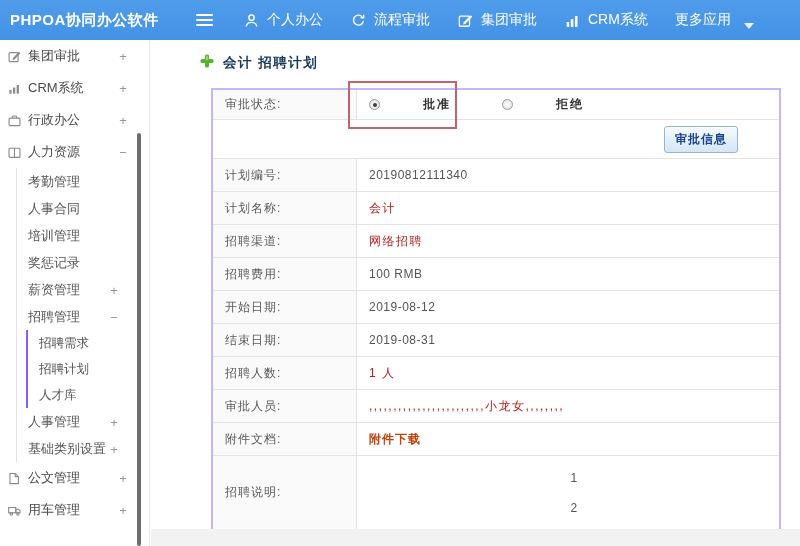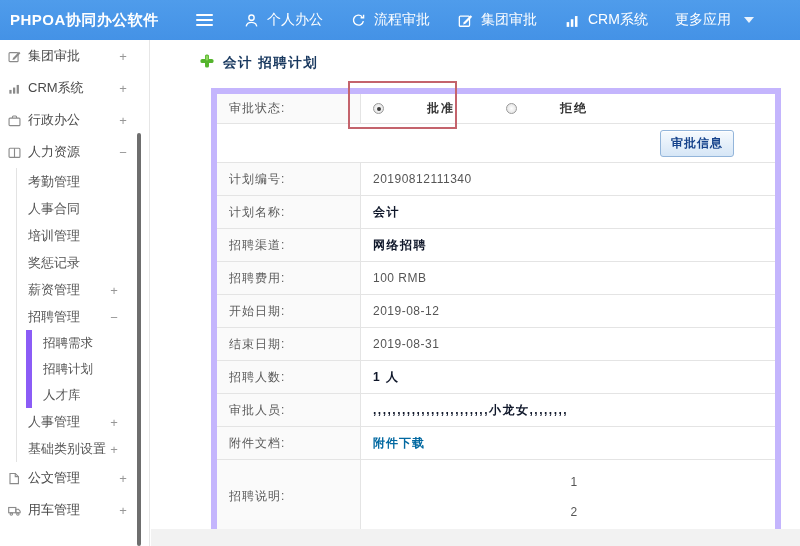--- a/index.html
+++ b/index.html
@@ -8,74 +8,74 @@
   .app { position:relative; width:800px; height:546px;border-radius:11px; }
 
   
   .header { position:absolute; top:0; left:0; right:0; height:40px;
     background:linear-gradient(#4f9ceb,#4492e6); color:#fff;
     display:flex; align-items:center; }
   .logo { width:150px; padding-left:10px; font-size:15px; font-weight:bold; letter-spacing:.5px; white-space:nowrap; }
   .hamburger { margin-left:46px; width:17px; cursor:pointer; }
   .hamburger i { display:block; height:2px; background:#fff; margin:3px 0; border-radius:1px; }
   .topnav { display:flex; align-items:center; margin-left:30px; }
-  .topnav-item { display:flex; align-items:center; gap:7px; font-size:14px;
+  .topnav-item { display:flex; align-items:flex-end; gap:7px; font-size:14px;
     margin-right:27px; cursor:pointer; white-space:nowrap; }
   .topnav-item svg { display:block; }
   .caret { width:0; height:0; border-left:5px solid transparent; border-right:5px solid transparent;
     border-top:6px solid #eaf3fd; margin-left:6px; }
 
   
   .sidebar { position:absolute; top:40px; left:0; bottom:0; width:150px;
     background:#fff; border-right:1px solid #e6e6e6; color:#4a4a4a; overflow:hidden; }
   .l1 { position:relative; height:32px; display:flex; align-items:center;
     padding-left:7px; font-size:13px; cursor:pointer; }
   .l1 .sicon { width:15px; height:15px; margin-right:6px; flex:none; }
   .exp { position:absolute; color:#979797; font-size:13px; top:50%;
     transform:translateY(-50%); width:12px; text-align:center; cursor:pointer; }
   .exp1 { left:117px; }
   .exp2 { left:91px; }
   .group2 { margin-left:16px; border-left:1px solid #e3e3e3; }
   .l2 { position:relative; height:27px; display:flex; align-items:center;
     padding-left:11px; font-size:13px; color:#555; cursor:pointer; }
-  .group3 { margin-left:9px; border-left:6px solid #8b5cf6; }
+  .group3 { margin-left:9px; border-left:2px solid #8b5cf6; }
   .l3 { height:26px; display:flex; align-items:center; padding-left:11px;
     font-size:12.5px; color:#555; cursor:pointer; }
   .side-scrollbar { position:absolute; left:137px; top:93px; width:4px; height:413px;
     background:#6e6e6e; border-radius:2px; cursor:pointer; }
 
   
   .main { position:absolute; top:40px; left:151px; right:0; bottom:0; background:#fff; }
   .page-title { position:absolute; top:14px; left:49px; display:flex; align-items:center; gap:9px; }
   .page-title .txt { font-size:13.5px; font-weight:bold; color:#17375e; letter-spacing:1.5px; }
 
   .detail-table { position:absolute; top:48px; left:60px; width:570px;
-    border:6px solid #c4b5fd; background:#fff; font-size:12px; }
+    border:2px solid #c4b5fd; background:#fff; font-size:12px; }
   .trow { display:flex; border-bottom:1px solid #e4e4e4; }
   .trow:last-child { border-bottom:none; }
   .tlabel { width:144px; flex:none; background:#fafafa; border-right:1px solid #e4e4e4;
     display:flex; align-items:center; padding-left:12px; color:#5a5a5a; letter-spacing:1px; }
   .tvalue { flex:1; display:flex; align-items:center; padding-left:12px; color:#555;gap:36px; }
   .h-status { height:30px; } .h-btn { height:39px; } .h-std { height:33px; } .h-big { height:73px; }
 
   .radio { width:11px; height:11px; border-radius:50%; border:1px solid #9a9a9a;
     background:radial-gradient(#ffffff,#dcdcdc); position:relative; flex:none; cursor:pointer; }
   .radio.checked::after { content:""; position:absolute; left:2.5px; top:2.5px; right:2.5px; bottom:2.5px;
     border-radius:50%; background:#3c3c3c; }
   .radio-label { font-weight:bold; color:#333; letter-spacing:2px; margin:0 15px 0 7px; }
 
   .btn-row { flex:1; display:flex; align-items:center; justify-content:flex-end; padding-right:41px; }
   .approve-btn { padding:4px 10px; font-size:12px; font-weight:bold; color:#15428b;
     letter-spacing:1px; background:linear-gradient(#f6fafe,#d6e6f6);
     border:1px solid #93b5da; border-radius:3px; box-shadow:inset 0 1px 0 #fff; cursor:pointer;
     font-family:"Liberation Sans","DejaVu Sans",sans-serif;margin-left:40px; }
 
-  .v-strong { color:#0f172a; font-weight:bold; letter-spacing:1.5px; }
+  .v-strong { color:#b91c1c; font-weight:normal; letter-spacing:1.5px; }
   .v-num { color:#555; letter-spacing:.5px; }
-  .v-link { color:#0369a1; font-weight:bold; text-decoration:none; letter-spacing:1px; cursor:pointer; }
+  .v-link { color:#c2410c; font-weight:bold; text-decoration:none; letter-spacing:1px; cursor:pointer; }
   .v-lines { display:flex; flex-direction:column; justify-content:center; gap:16px; }
 
   .red-annotation { position:absolute; left:197px; top:41px; width:109px; height:48px;
     border:2px solid #c4636c; pointer-events:none; }
   .bottom-strip { position:absolute; left:0; right:0; top:489px; bottom:0; background:#f2f2f2; }
 </style>
 </head>
 <body>
 
 <div class="app">

